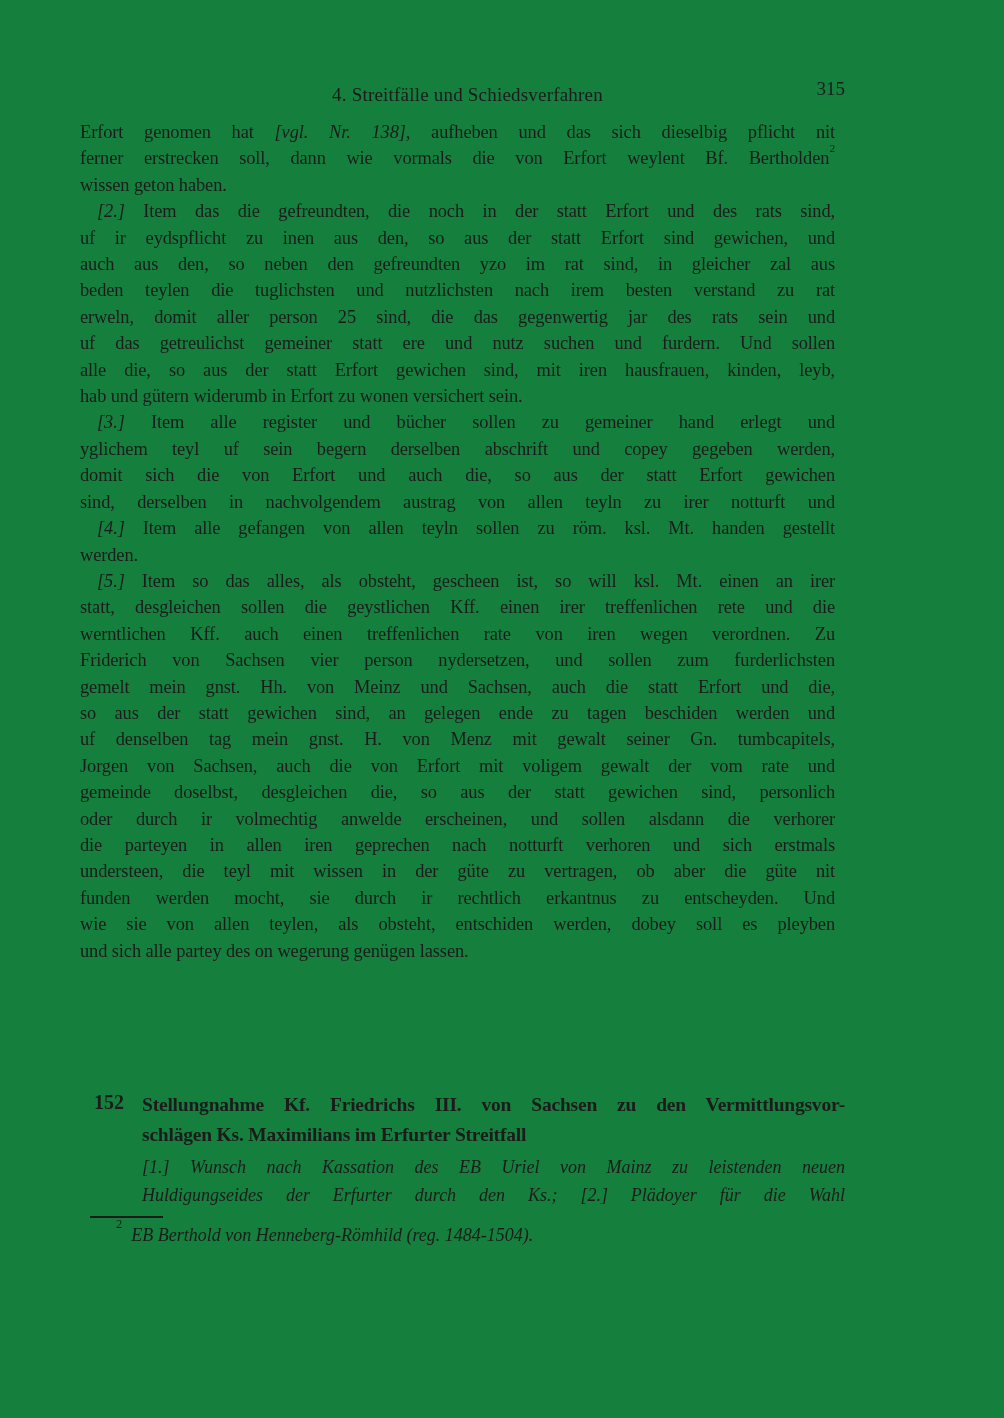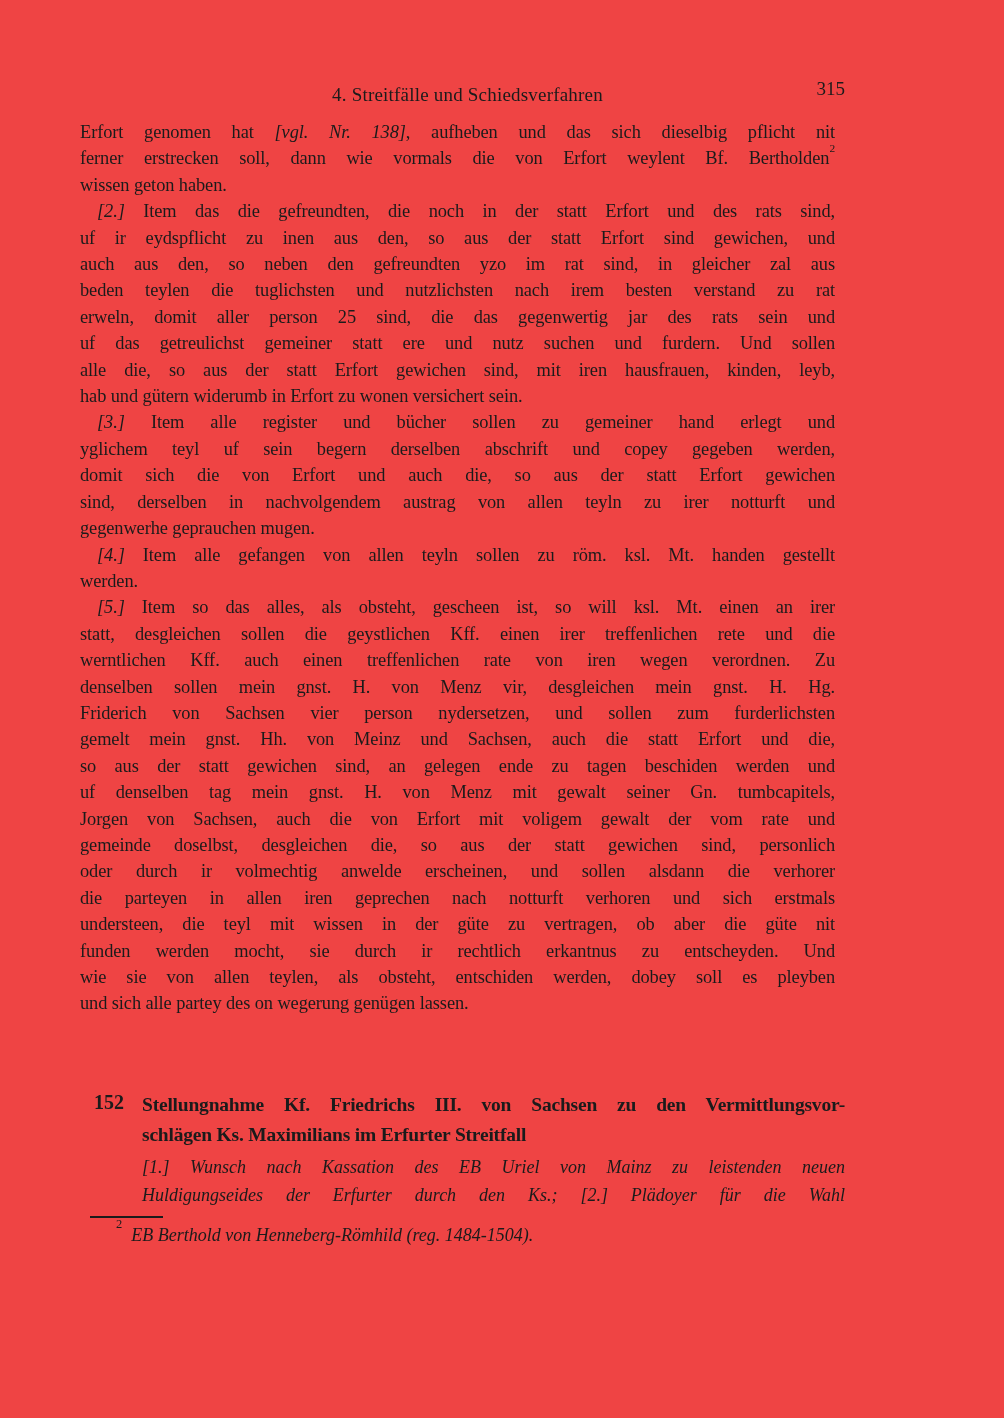--- a/index.html
+++ b/index.html
@@ -1,19 +1,19 @@
 <!DOCTYPE html>
 <html><head>
 <meta charset="utf-8">
 <style>
   html,body { margin:0; padding:0; background:#e8e8e8; }
   .page {
     position:relative;
     width:1004px; height:1418px;
-    background:#ef4444;
+    background:#15803d;
     color:#1b1b1b;
     font-family:"Liberation Serif","DejaVu Serif",serif;
     margin:0 auto;
     overflow:hidden;
   }
   
   .running-head { position:absolute; left:90px; top:78px; width:755px; height:32px; }
   .rh-title { position:absolute; left:0; right:0; top:6px; text-align:center; font-size:19px; letter-spacing:0.2px; }
   .rh-num { position:absolute; right:0; top:0; font-size:19px; }
   
@@ -57,27 +57,25 @@
       <div class="tline"><span>auch aus den, so neben den gefreundten yzo im rat sind, in gleicher zal aus</span></div>
       <div class="tline"><span>beden teylen die tuglichsten und nutzlichsten nach irem besten verstand zu rat</span></div>
       <div class="tline"><span>erweln, domit aller person 25 sind, die das gegenwertig jar des rats sein und</span></div>
       <div class="tline"><span>uf das getreulichst gemeiner statt ere und nutz suchen und furdern. Und sollen</span></div>
       <div class="tline"><span>alle die, so aus der statt Erfort gewichen sind, mit iren hausfrauen, kinden, leyb,</span></div>
       <div class="tline lastline"><span>hab und gütern widerumb in Erfort zu wonen versichert sein.</span></div>
       <div class="tline indent"><span class="it">[3.]</span><span> Item alle register und bücher sollen zu gemeiner hand erlegt und</span></div>
       <div class="tline"><span>yglichem teyl uf sein begern derselben abschrift und copey gegeben werden,</span></div>
       <div class="tline"><span>domit sich die von Erfort und auch die, so aus der statt Erfort gewichen</span></div>
       <div class="tline"><span>sind, derselben in nachvolgendem austrag von allen teyln zu irer notturft und</span></div>
-      <div class="tline lastline"><span>gegenwerhe geprauchen mugen.</span></div>
       <div class="tline indent"><span class="it">[4.]</span><span> Item alle gefangen von allen teyln sollen zu röm. ksl. Mt. handen gestellt</span></div>
       <div class="tline lastline"><span>werden.</span></div>
       <div class="tline indent"><span class="it">[5.]</span><span> Item so das alles, als obsteht, gescheen ist, so will ksl. Mt. einen an irer</span></div>
       <div class="tline"><span>statt, desgleichen sollen die geystlichen Kff. einen irer treffenlichen rete und die</span></div>
       <div class="tline"><span>werntlichen Kff. auch einen treffenlichen rate von iren wegen verordnen. Zu</span></div>
-      <div class="tline"><span>denselben sollen mein gnst. H. von Menz vir, desgleichen mein gnst. H. Hg.</span></div>
       <div class="tline"><span>Friderich von Sachsen vier person nydersetzen, und sollen zum furderlichsten</span></div>
       <div class="tline"><span>gemelt mein gnst. Hh. von Meinz und Sachsen, auch die statt Erfort und die,</span></div>
       <div class="tline"><span>so aus der statt gewichen sind, an gelegen ende zu tagen beschiden werden und</span></div>
       <div class="tline"><span>uf denselben tag mein gnst. H. von Menz mit gewalt seiner Gn. tumbcapitels,</span></div>
       <div class="tline"><span>Jorgen von Sachsen, auch die von Erfort mit voligem gewalt der vom rate und</span></div>
       <div class="tline"><span>gemeinde doselbst, desgleichen die, so aus der statt gewichen sind, personlich</span></div>
       <div class="tline"><span>oder durch ir volmechtig anwelde erscheinen, und sollen alsdann die verhorer</span></div>
       <div class="tline"><span>die parteyen in allen iren geprechen nach notturft verhoren und sich erstmals</span></div>
       <div class="tline"><span>understeen, die teyl mit wissen in der güte zu vertragen, ob aber die güte nit</span></div>
       <div class="tline"><span>funden werden mocht, sie durch ir rechtlich erkantnus zu entscheyden. Und</span></div>

